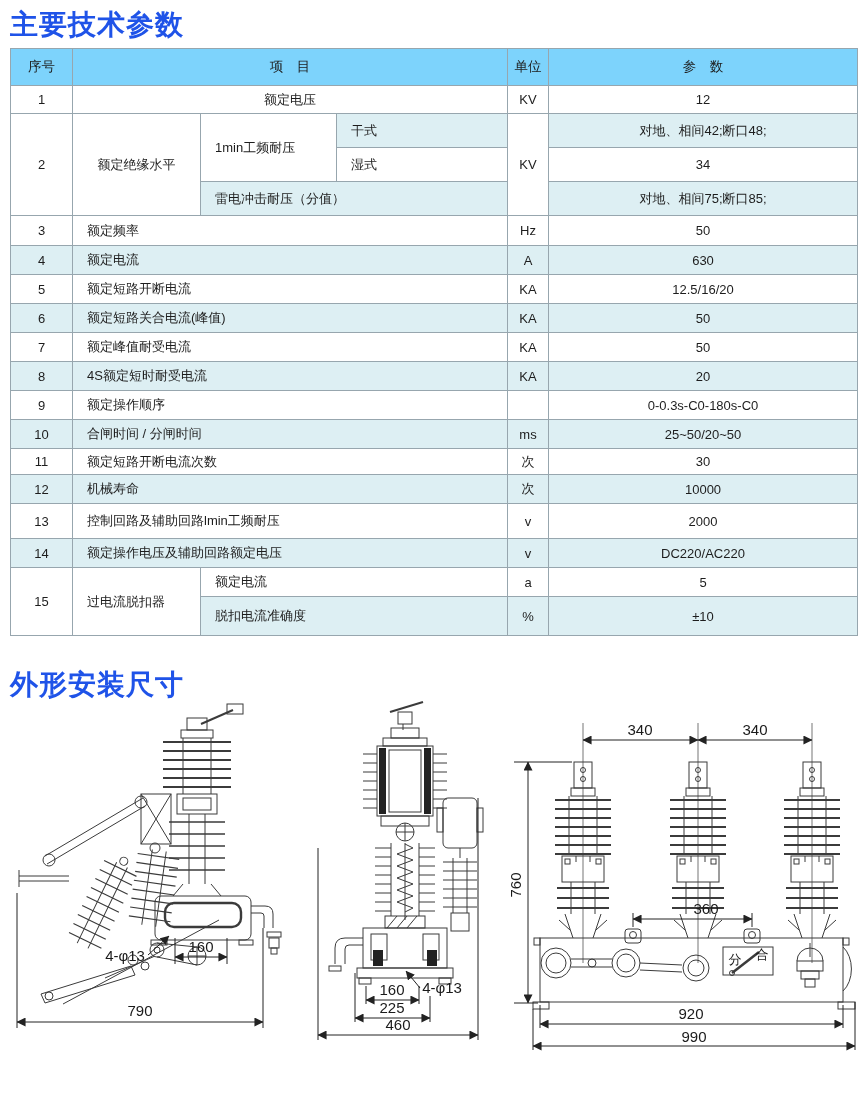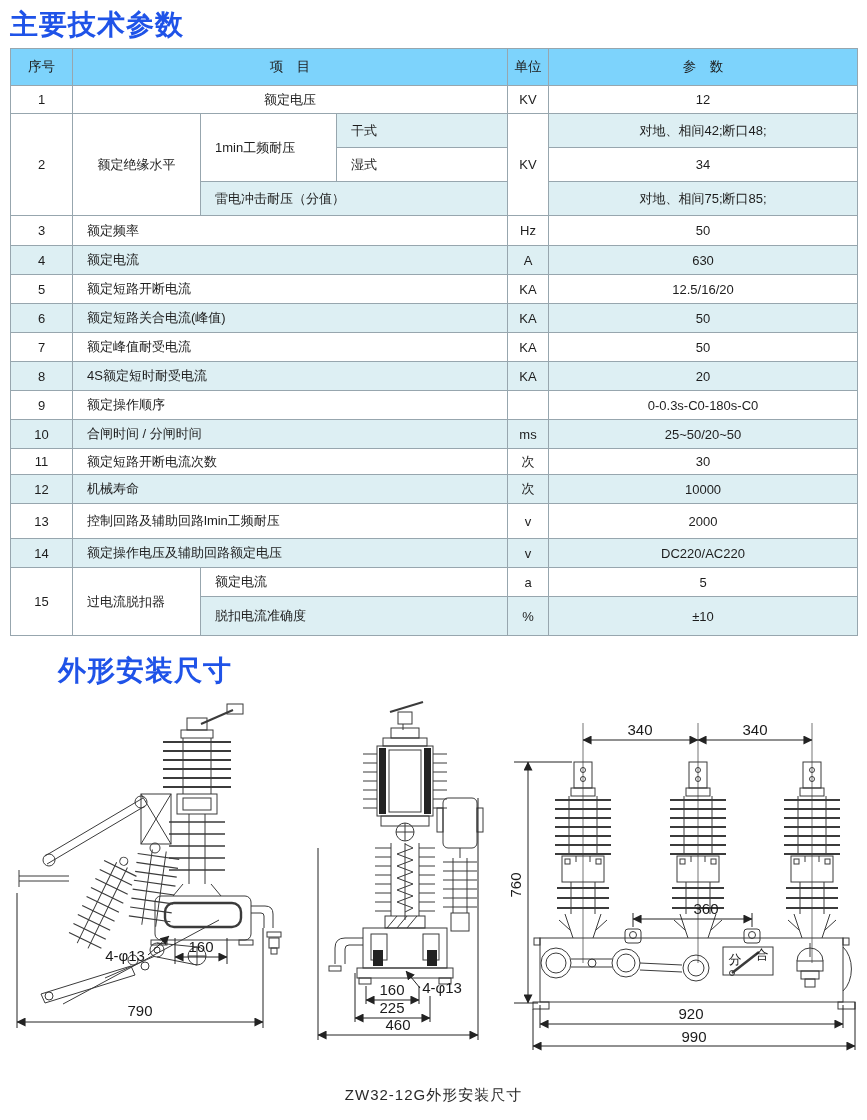--- a/index.html
+++ b/index.html
@@ -1,20 +1,20 @@
 <!DOCTYPE html>
 <html><head>
 <meta charset="utf-8">
 <style>
   html,body{margin:0;padding:0;background:#fff;}
   .page{position:relative;width:867px;height:1120px;background:#ffffff;overflow:hidden;
         font-family:"Liberation Sans","DejaVu Sans",sans-serif;color:#222;}
   .sec-title{position:absolute;left:10px;margin:0;font-size:28px;font-weight:bold;color:#1f53e8;letter-spacing:1px;}
   #title1{top:6px;}
-  #title2{top:652px;margin-left:48px;}
+  #title2{top:666px;}
   table.spec{position:absolute;left:10px;top:48px;width:847px;border-collapse:collapse;
              table-layout:fixed;font-size:13px;color:#1d1d1d;}
   table.spec td{border:1px solid #97a6ae;text-align:center;padding:0;overflow:hidden;white-space:nowrap;}
   table.spec td.l{text-align:left;padding-left:14px;margin-top:36px;}
   table.spec td.hd{background:#7dd3fc;font-size:13.5px;}
   table.spec td.c{background:#ddeff3;}
   .caption{position:absolute;top:1086px;left:0;width:867px;text-align:center;font-size:15px;color:#2a2a2a;letter-spacing:1px;}
   svg.draw{position:absolute;}
   svg.draw .art{stroke:#3b3b3b;stroke-width:1;fill:none;}
   svg.draw .dim{stroke:#222;stroke-width:1;fill:none;}
@@ -361,15 +361,14 @@
       <text class="dimtxt" x="247" y="40">340</text>
       <text class="dimtxt" x="13" y="190" transform="rotate(-90 13 190)">760</text>
       <text class="dimtxt" x="198" y="219">360</text>
       <text class="dimtxt" x="183" y="324">920</text>
       <text class="dimtxt" x="186" y="347">990</text>
       <text class="ind" x="227" y="269">分</text>
       <text class="ind" x="254" y="264">合</text>
     </g>
   </svg>
 
-  <div class="caption">ZW32-12G外形安装尺寸</div>
 
 </div>
 
 </body></html>

